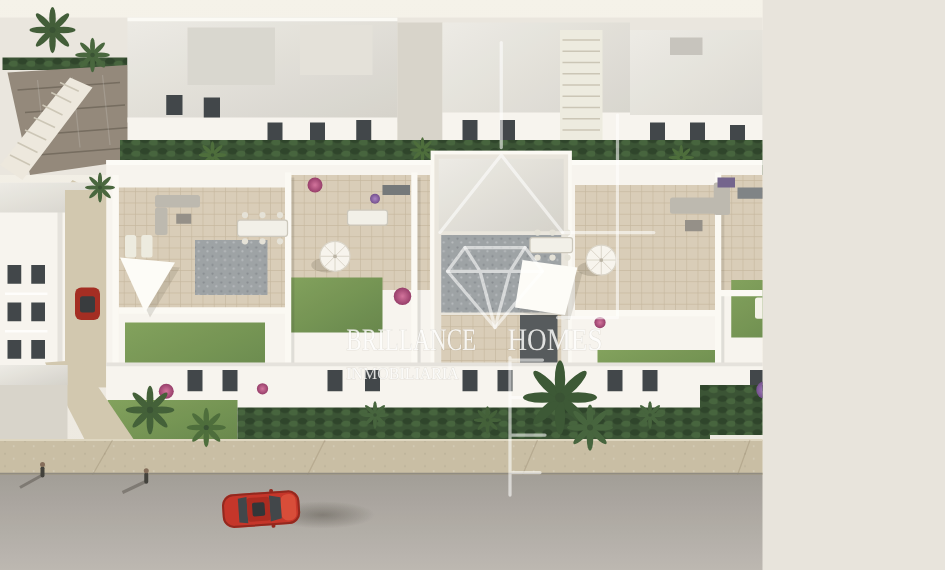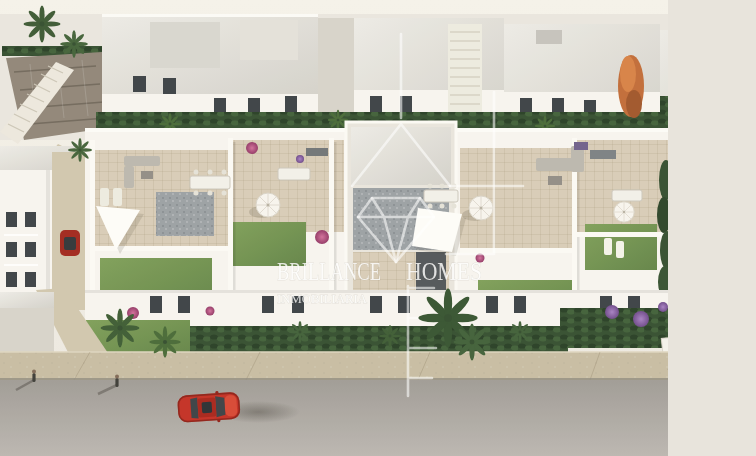--- a/index.html
+++ b/index.html
@@ -1,17 +1,17 @@
 <!DOCTYPE html>
 <html style="--sky: #f2eee6; --wall-light: #f7f4ee; --wall-mid: #e8e4db; --wall-shade: #d6d1c7; --roof-gray: #dedbd4; --roof-dark: #96999d; --tile: #d7cab4; --tile-dark: #c8baa2; --lawn: #6f9150; --lawn-dark: #597c3e; --hedge: #2d4827; --hedge-dark: #20371d; --palm: #3f6134; --flower-pink: #b84e7e; --flower-purple: #8a5f9e; --tree-orange: #bf6630; --terracotta: #9a6c4a; --terracotta-light: #b28258; --stone: #8c8173; --path: #cfc4ab; --sidewalk: #c5ba9f; --road: #a7a29c; --car-red: #c1271b; --car-silver: #b9b6b1; --window-dark: #343a3e; --watermark-white: #ffffff;"><head>
 <meta charset="utf-8">
 <style>
   html,body{margin:0;padding:0;background:#e8e4dc;}
   .canvas{
-    position:relative;width:668px;height:456px;overflow:hidden;
+    position:relative;width:610px;height:456px;overflow:hidden;
     font-family:"Liberation Sans",sans-serif;
     background:var(--sky,#f2eee6);
   }
   .canvas svg{position:absolute;inset:0;display:block;}
   .wm-text{
     font-family:"Liberation Serif",serif;
     fill:rgba(255,255,255,0.82);
     paint-order:stroke;
     stroke:rgba(80,75,65,0.12);
     stroke-width:0.8;

